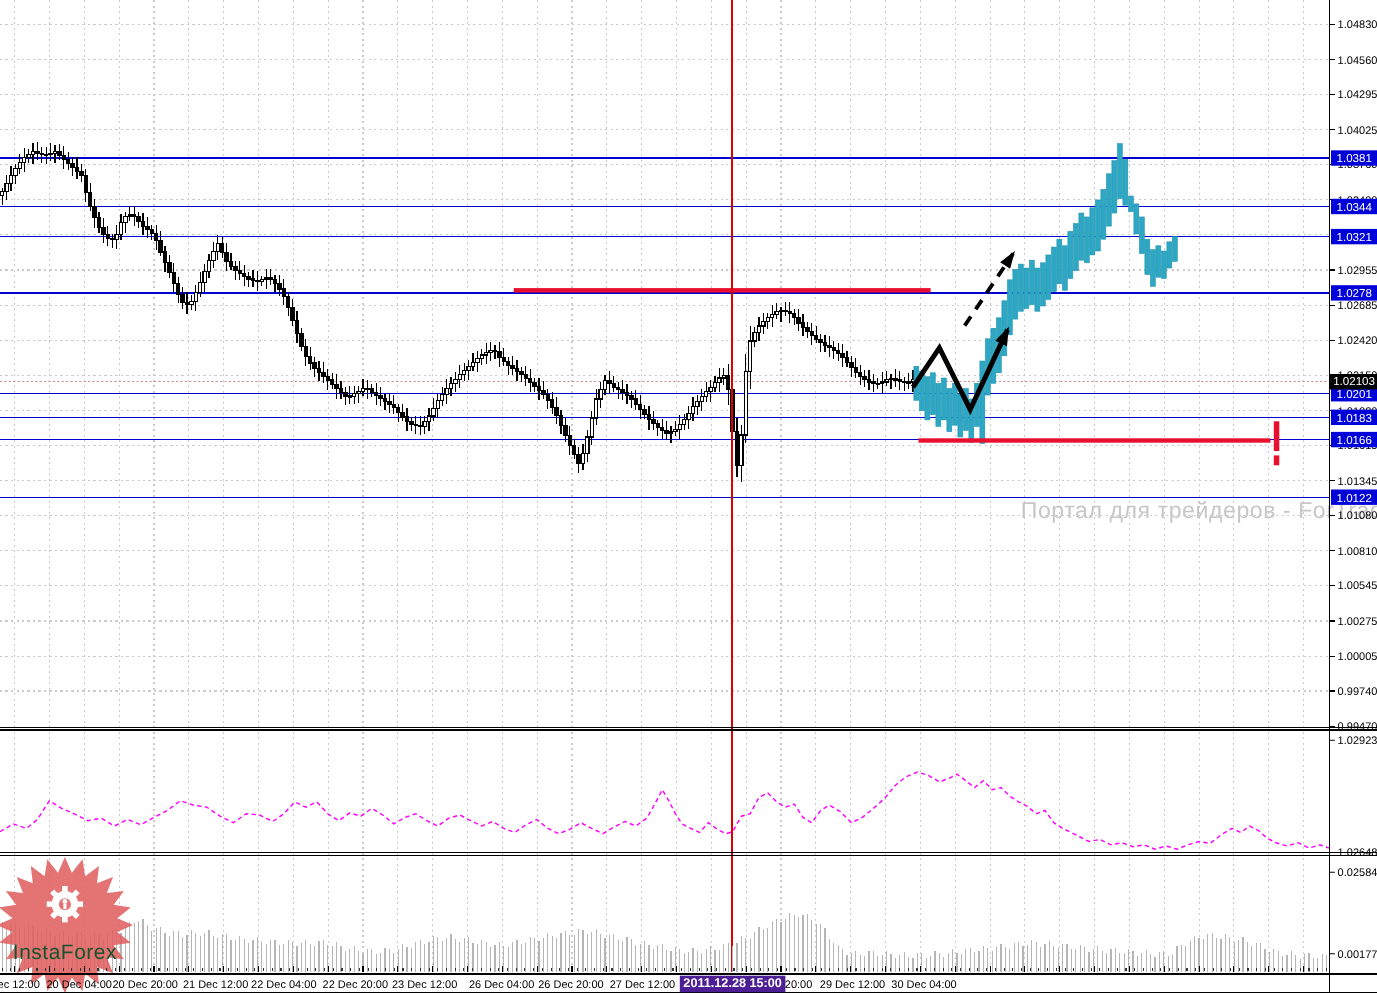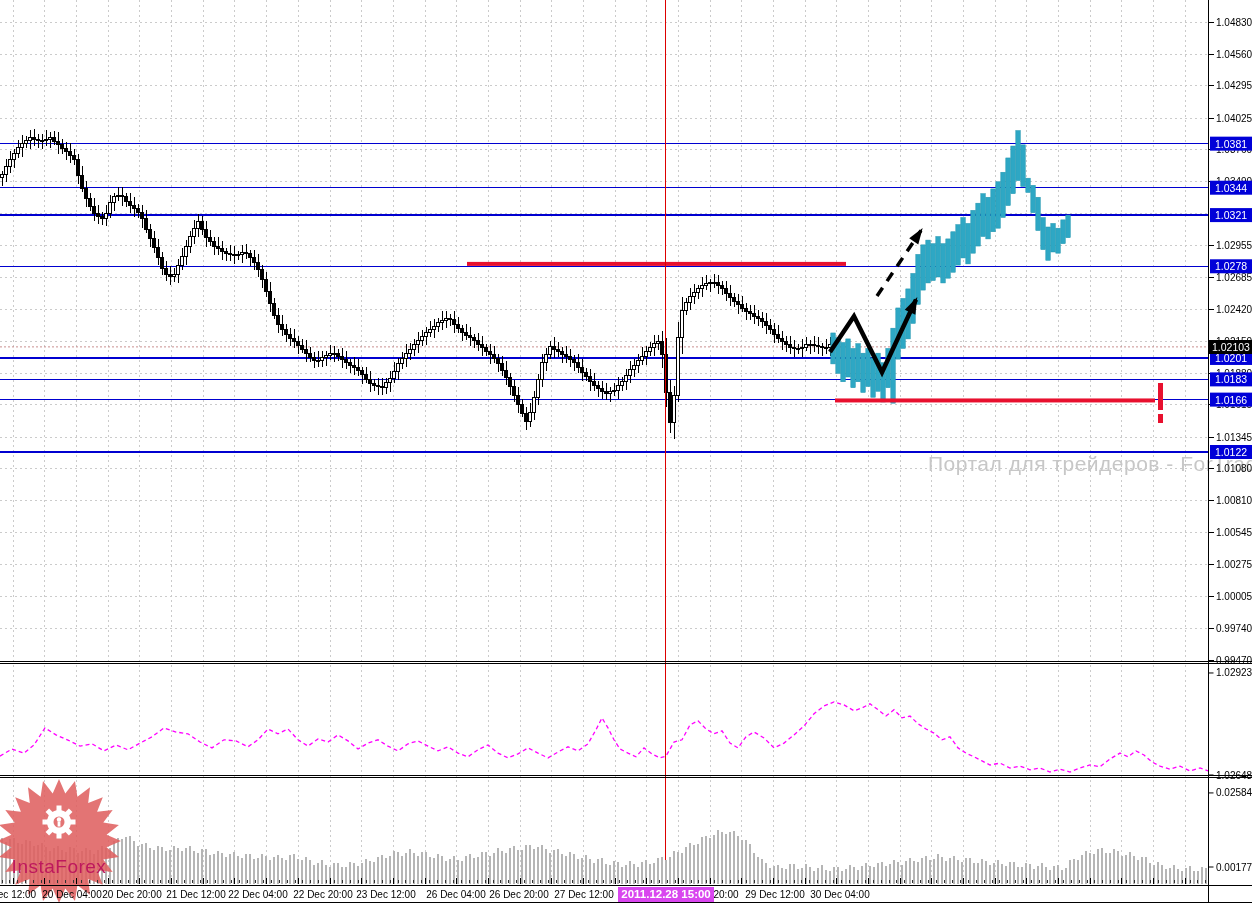--- a/index.html
+++ b/index.html
@@ -2,24 +2,24 @@
 <html><head>
 <meta charset="utf-8">
 <style>
   html,body{margin:0;padding:0;overflow:hidden;background:#fff;}
   #app{position:relative;width:1252px;height:903px;background:#ffffff;
        font-family:"Liberation Sans",sans-serif;}
   #chart-svg{position:absolute;left:0;top:0;z-index:2;}
   .html-badge{position:absolute;z-index:6;color:#fff;white-space:nowrap;}
   #current-badge{left:1209px;top:340px;width:43px;height:14px;background:#000;
        font-size:10.5px;line-height:14px;padding-left:3px;letter-spacing:0;}
-  #time-badge{left:618px;top:887px;width:96px;height:15px;background:#d946ef;
+  #time-badge{left:618px;top:887px;width:96px;height:15px;background:#4c1d95;
        font-size:11.5px;font-weight:bold;line-height:15px;text-align:center;}
   #logo-label{left:7px;top:856px;width:104px;text-align:center;z-index:7;
-       position:absolute;color:#be185d;font-size:19px;letter-spacing:0.5px;}
+       position:absolute;color:#14532d;font-size:19px;letter-spacing:0.5px;}
 </style>
 </head>
 <body>
 
 <div id="app">
   <svg id="chart-svg" width="1252" height="903" viewBox="0 0 1252 903">
       <g stroke="#cbcbcb" stroke-width="1" stroke-dasharray="2 3" shape-rendering="crispEdges">
         <line x1="13.3" y1="0" x2="13.3" y2="884"></line>
         <line x1="44.97" y1="0" x2="44.97" y2="884"></line>
         <line x1="76.64" y1="0" x2="76.64" y2="884"></line>

